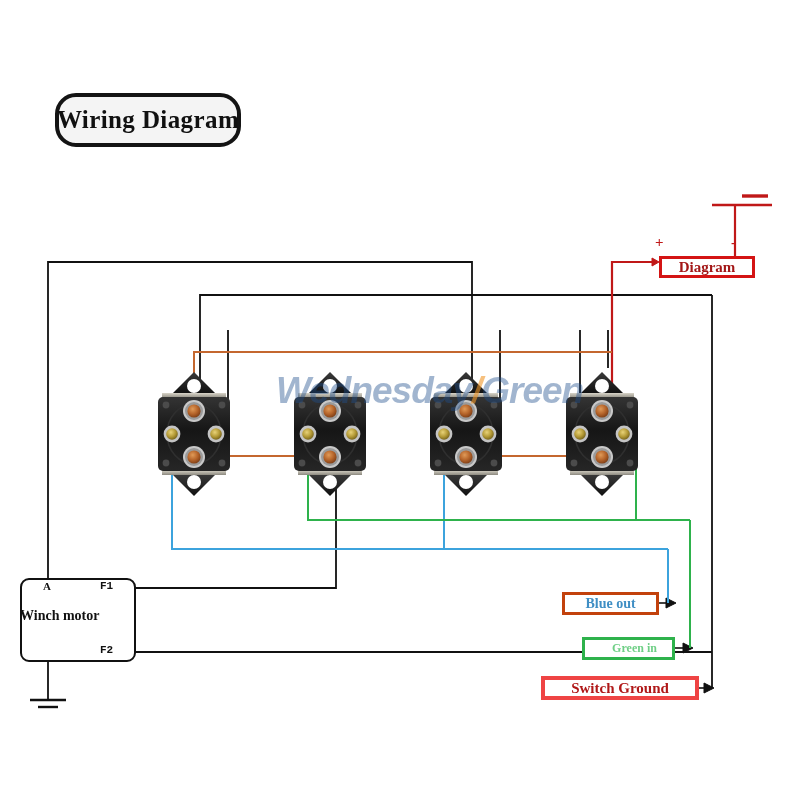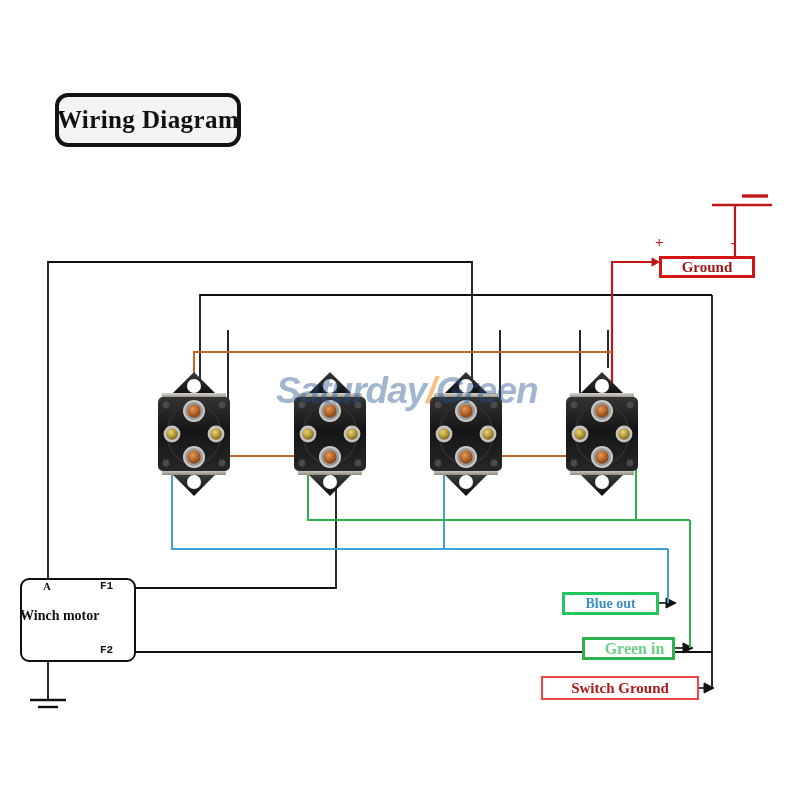--- a/index.html
+++ b/index.html
@@ -26,21 +26,21 @@
   }
 
   
   .title-box {
     position: absolute;
     left: 55px;
     top: 93px;
     width: 186px;
     height: 54px;
     border: 4px solid #141414;
-    border-radius: 13px;
+    border-radius: 21px;
     background: #f4f4f4;
     display: flex;
     align-items: center;
     justify-content: center;
     box-sizing: border-box;
   }
   .title-box .txt {
     font-family: "Liberation Serif", serif;
     font-size: 25px;
     font-weight: bold;
@@ -72,39 +72,39 @@
     height: 22px;
     border: 3px solid #d41414;
   }
   #battery-box .txt { font-size: 15px; color: #a31717; }
 
   #blue-out-box {
     left: 562px;
     top: 592px;
     width: 97px;
     height: 23px;
-    border: 3px solid #22c55e;
+    border: 3px solid #c2410c;
   }
   #blue-out-box .txt { font-size: 14px; color: #3f8ec4; }
 
   #green-in-box {
     left: 582px;
     top: 637px;
     width: 93px;
     height: 23px;
     border: 3px solid #2eb24c;
   }
-  #green-in-box .txt { font-size: 16px; color: #6fcf86; margin-left: 12px; }
+  #green-in-box .txt { font-size: 12px; color: #6fcf86; margin-left: 12px; }
 
   #switch-ground-box {
     left: 541px;
     top: 676px;
     width: 158px;
     height: 24px;
-    border: 2px solid #ef4444;
+    border: 4px solid #ef4444;
   }
   #switch-ground-box .txt { font-size: 15px; color: #b01818; }
 
   
   #winch-motor-box {
     position: absolute;
     left: 20px;
     top: 578px;
     width: 116px;
     height: 84px;
@@ -316,29 +316,29 @@
       </g>
     </defs>
 
     <use href="#solenoid-shape" x="150" y="368"></use>
     <use href="#solenoid-shape" x="286" y="368"></use>
     <use href="#solenoid-shape" x="422" y="368"></use>
     <use href="#solenoid-shape" x="558" y="368"></use>
   </svg>
 
   <div id="watermark">
-    <span class="wm-text wm-a">Saturday</span><span class="wm-text wm-b">/</span><span class="wm-text wm-a">Green</span>
+    <span class="wm-text wm-a">Wednesday</span><span class="wm-text wm-b">/</span><span class="wm-text wm-a">Green</span>
   </div>
 
   <div class="title-box">
     <span class="txt">Wiring Diagram</span>
   </div>
 
   <div class="lbl-box" id="battery-box">
-    <span class="txt">Ground</span>
+    <span class="txt">Diagram</span>
   </div>
   <span class="pol-label" id="pol-plus">+</span>
   <span class="pol-label" id="pol-minus">-</span>
 
   <div class="lbl-box" id="blue-out-box">
     <span class="txt">Blue  out</span>
   </div>
 
   <div class="lbl-box" id="green-in-box">
     <span class="txt">Green in</span>

